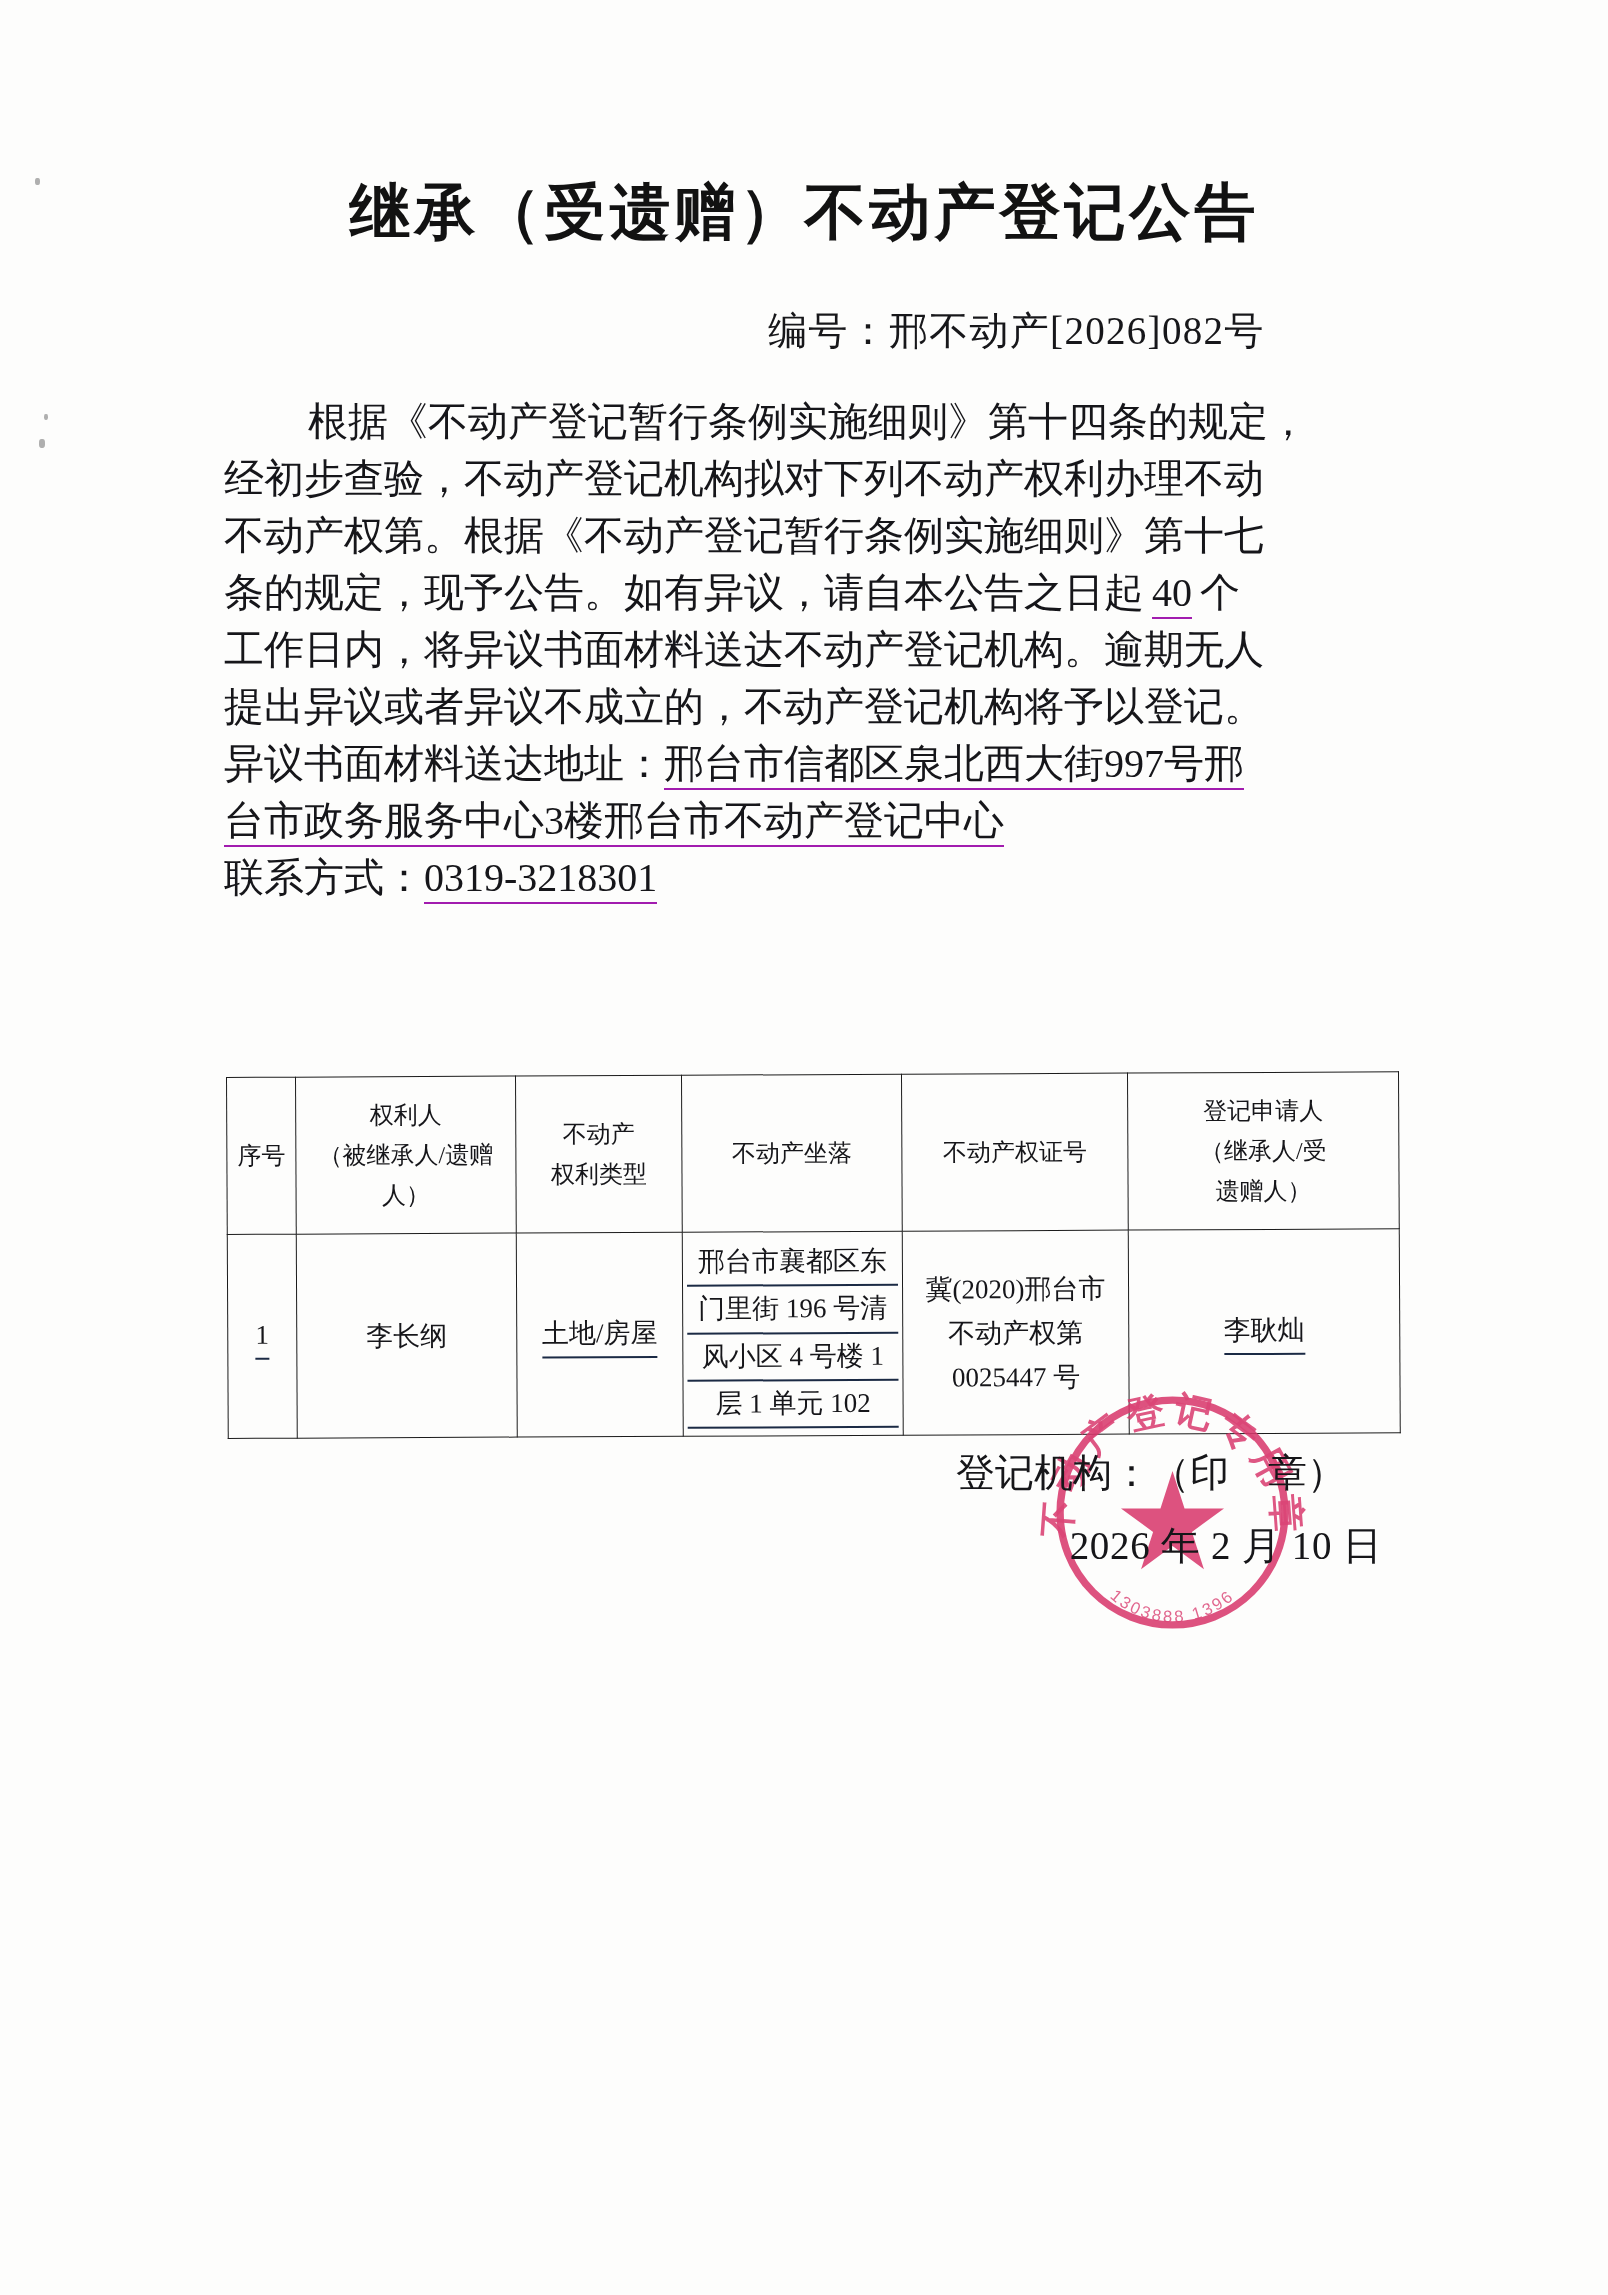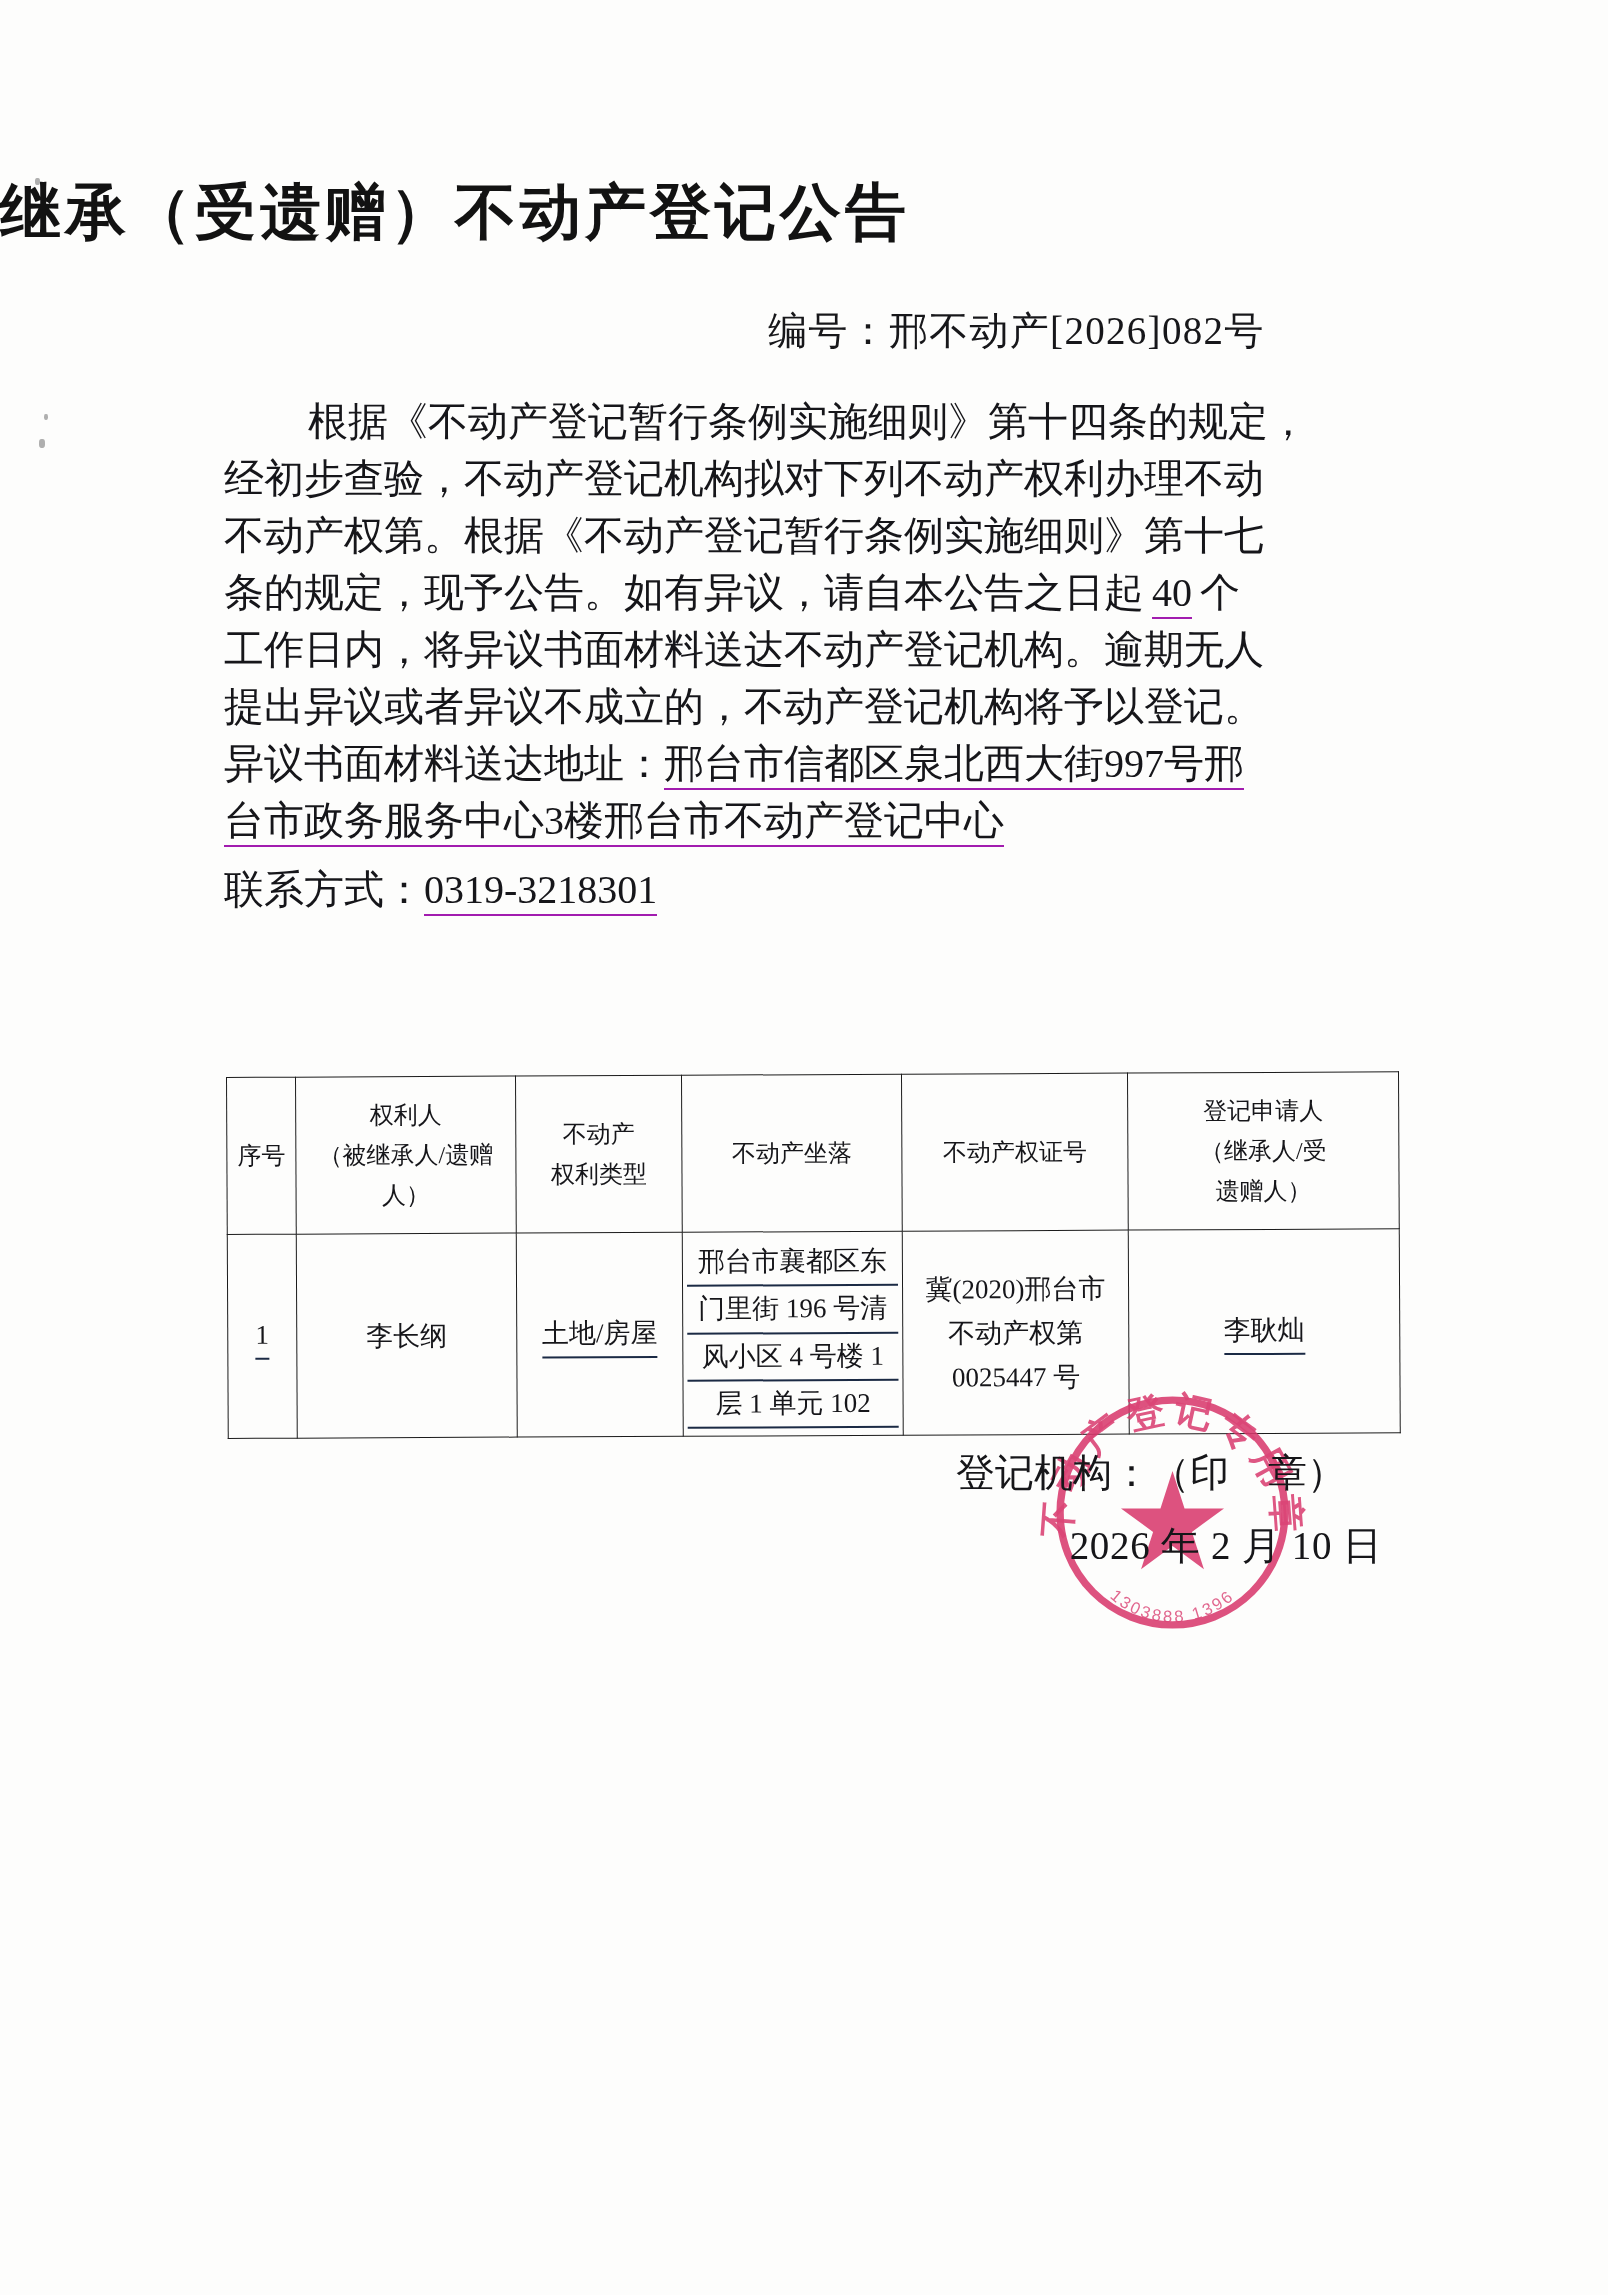--- a/index.html
+++ b/index.html
@@ -29,21 +29,21 @@
     opacity: .55;
     pointer-events: none;
   }
 
   
   .doc-title {
     position: absolute;
     top: 172px;
     left: 0;
     width: 1609px;
-    text-align: left;
+    text-align: center;
     font-family: "Liberation Serif", "DejaVu Serif", serif;
     font-weight: bold;
     font-size: 61px;
     letter-spacing: 4px;
     color: #121212;
     white-space: nowrap;
   }
 
   
   .doc-number {
@@ -213,21 +213,21 @@
     </div>
 
     <div class="body-line">
       <span>异议书面材料送达地址：</span><span class="ul-solid">邢台市信都区泉北西大街997号邢</span>
     </div>
 
     <div class="body-line">
       <span class="ul-solid">台市政务服务中心3楼邢台市不动产登记中心</span>
     </div>
 
-    <div class="body-line" style="margin-top:12px;">
+    <div class="body-line" style="margin-top:0;">
       <span>联系方式：</span><span class="ul-solid">0319-3218301</span>
     </div>
 
   </div>
 
   <div class="tbl-wrap">
     <table class="reg">
       <colgroup>
         <col class="c-idx">
           <col class="c-own">

